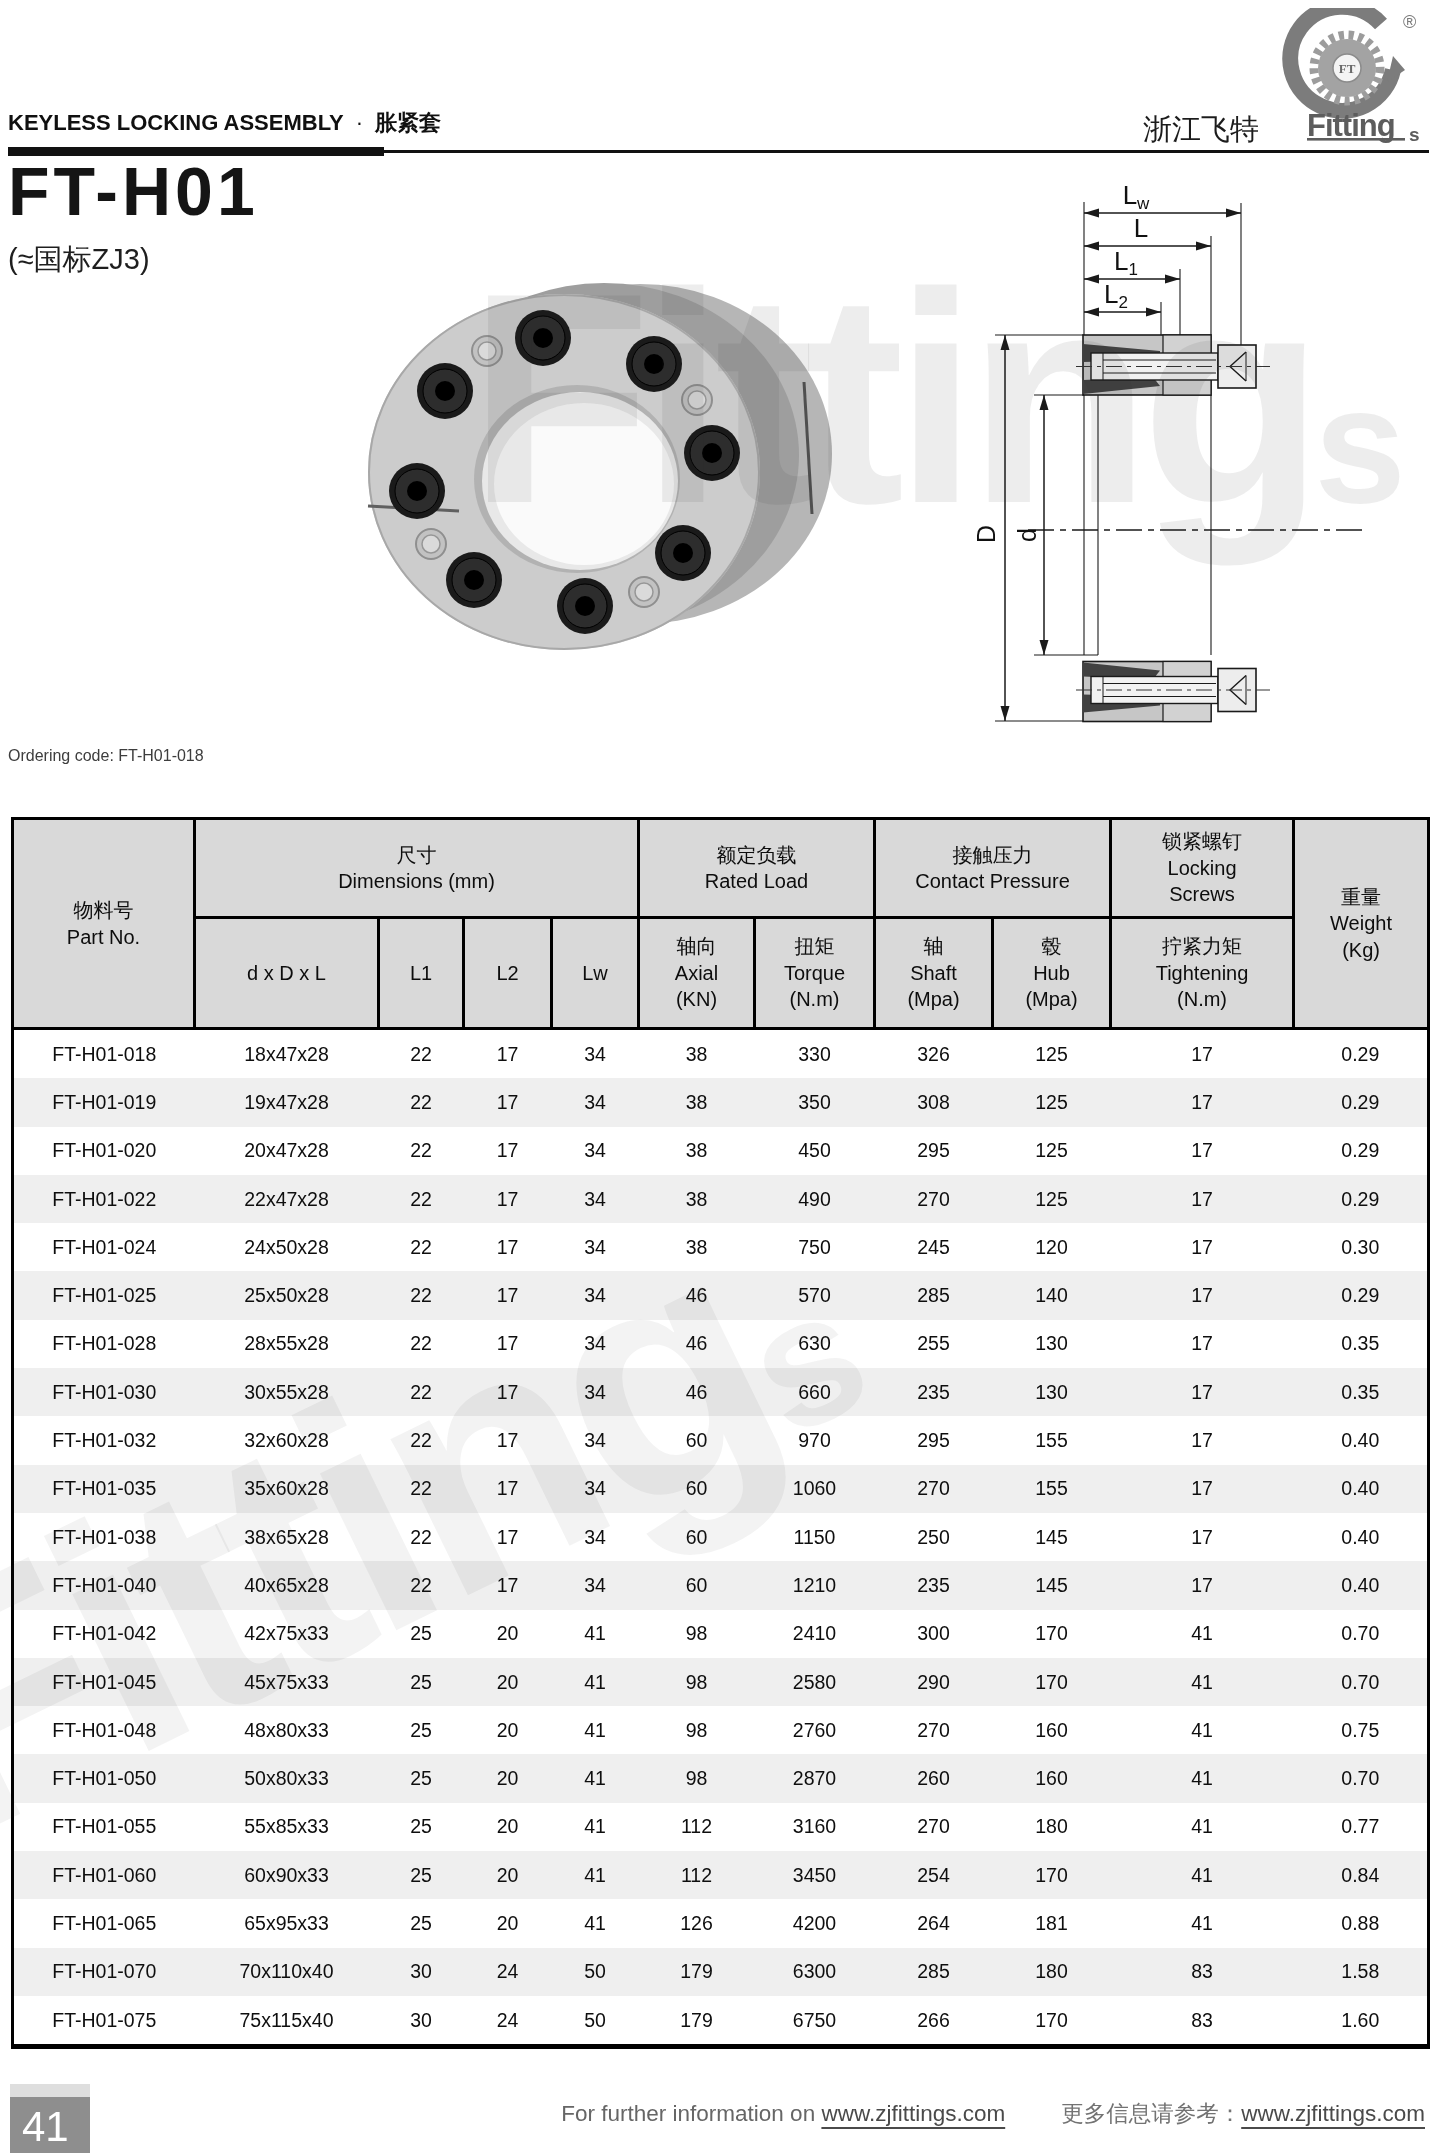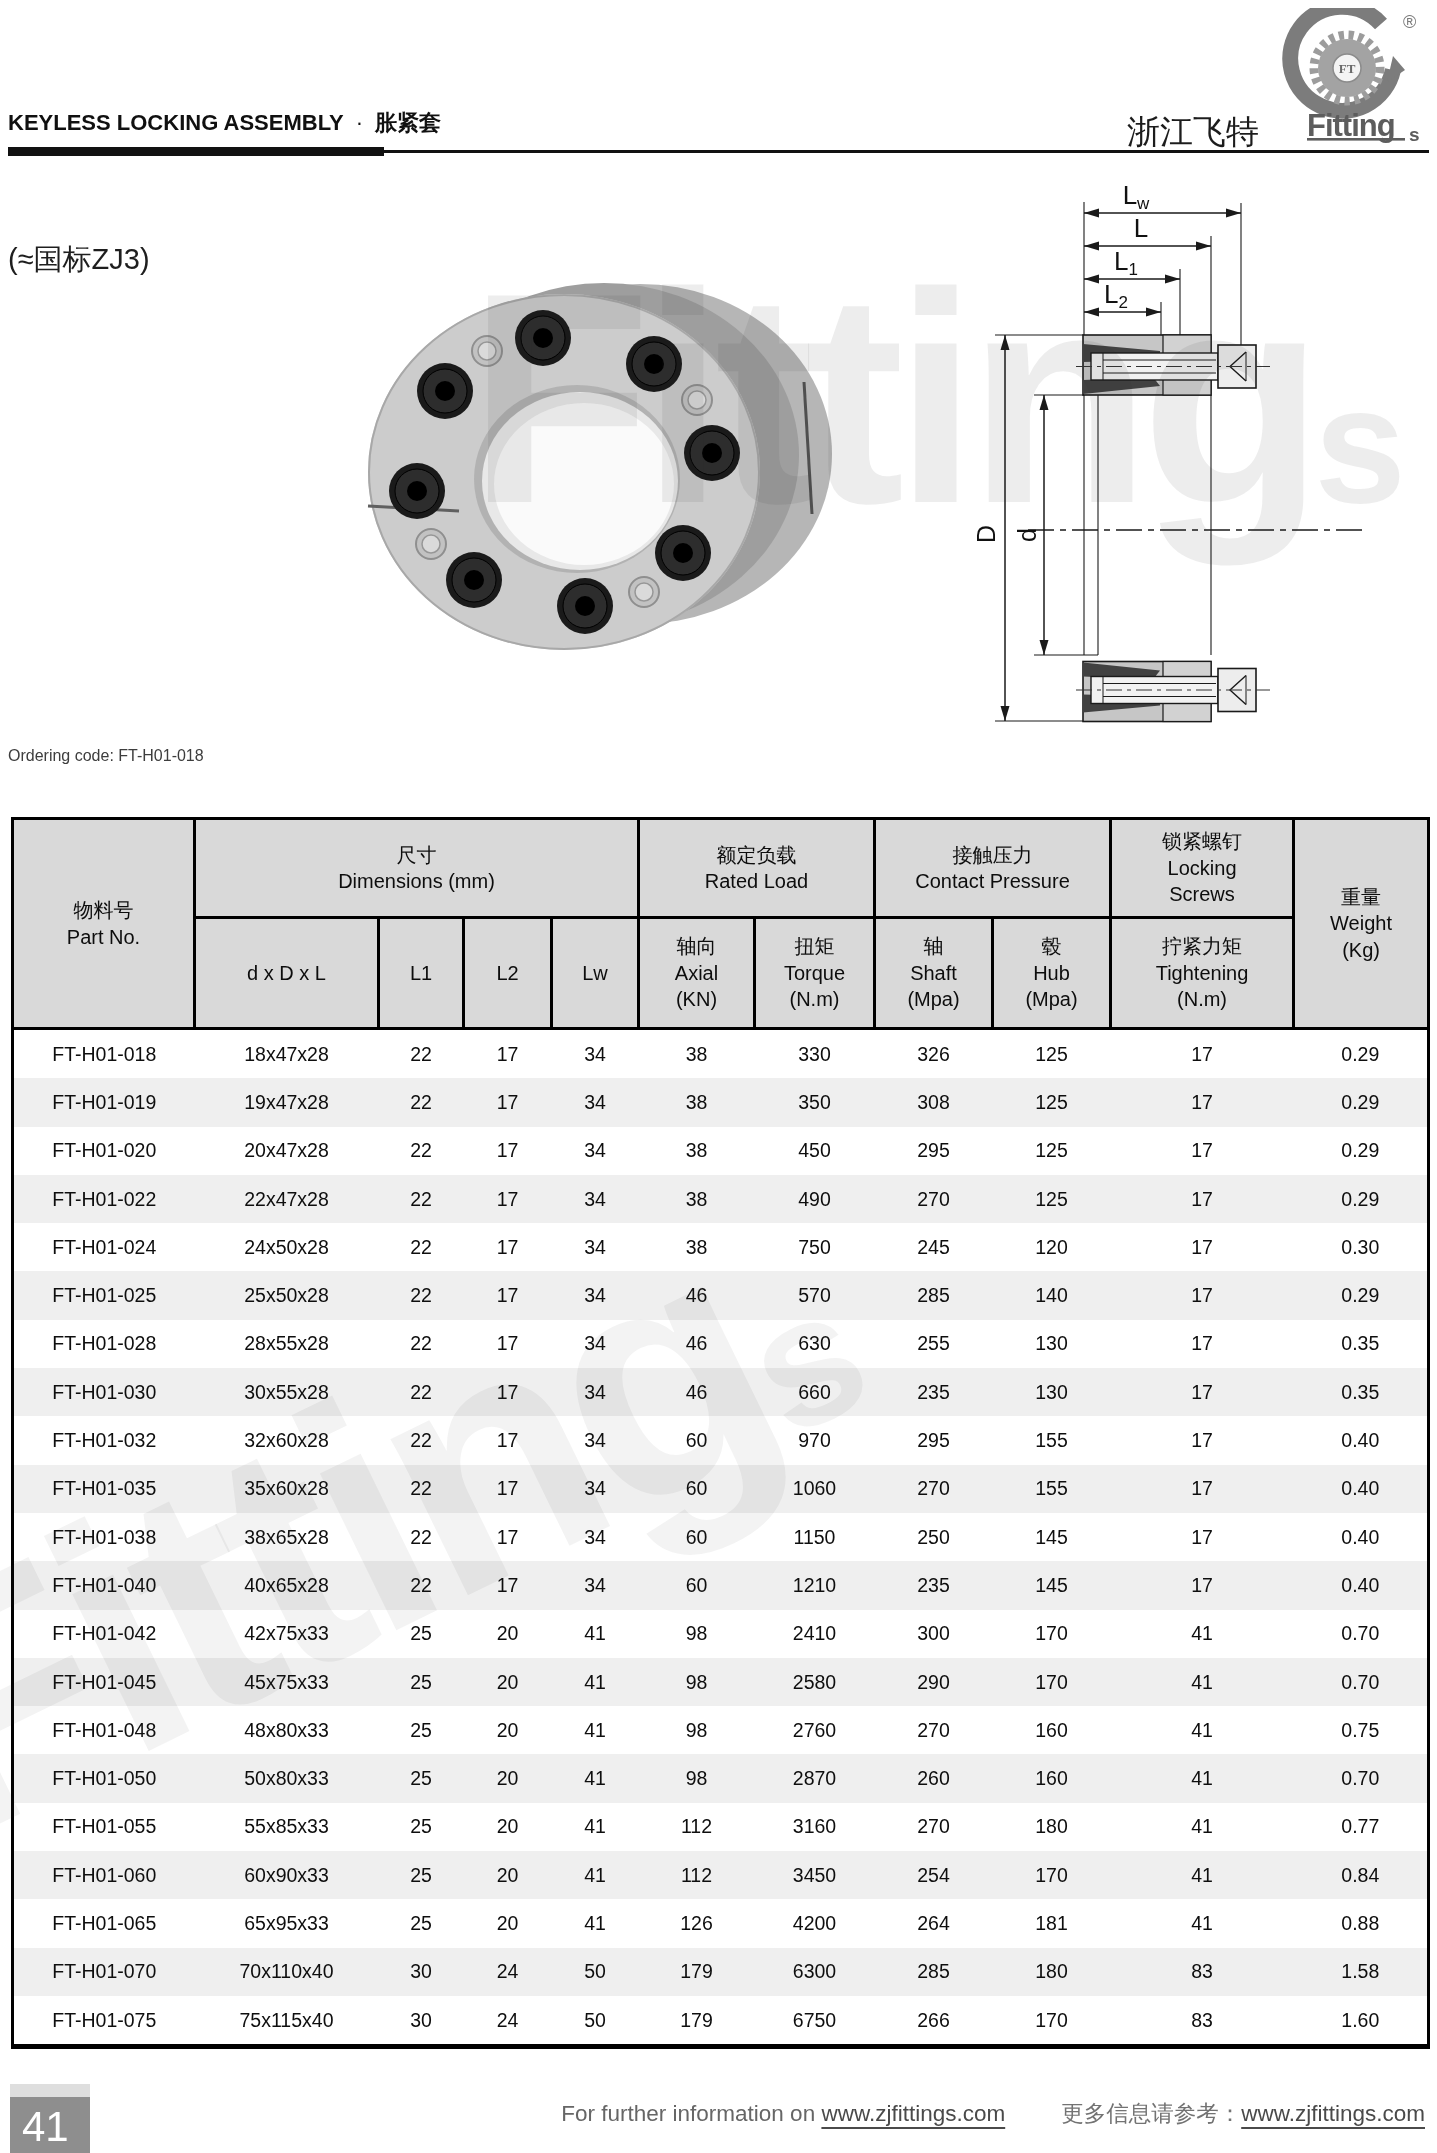--- a/index.html
+++ b/index.html
@@ -4,21 +4,21 @@
 <style>
   html,body{margin:0;padding:0;background:#fff;}
   .page{position:relative;width:1437px;height:2153px;background:#fff;overflow:hidden;
         font-family:"Liberation Sans",sans-serif;color:#111;}
 
   
   .section-title{position:absolute;left:8px;top:108px;font-size:22px;font-weight:700;
         color:#101010;white-space:nowrap;}
   .section-title .sep{font-weight:400;margin:0 12px;}
   .section-title .cn{font-weight:600;margin-top:44px;}
-  .brand-cn{position:absolute;right:178px;top:110px;font-size:33px;color:#1c1c1c;}
+  .brand-cn{position:absolute;right:178px;top:110px;font-size:29px;color:#1c1c1c;}
   .logo-box{position:absolute;right:8px;top:8px;width:160px;height:138px;}
   .divider{position:absolute;left:8px;top:146px;right:8px;height:11px;display:flex;align-items:center;}
   .divider .thick{width:376px;height:9px;background:#111;}
   .divider .thin{flex:1;height:3px;background:#111;}
 
   
   .model{position:absolute;left:8px;top:152px;font-size:68px;font-weight:700;
         letter-spacing:4px;color:#151515;line-height:1.15;}
   .standard-note{position:absolute;left:8px;top:240px;font-size:29px;color:#1e1e1e;}
   .ordering{position:absolute;left:8px;top:747px;font-size:16px;color:#3d3d3d;}
@@ -76,20 +76,21 @@
 
   <div class="section-title">
     <span>KEYLESS LOCKING ASSEMBLY</span><span class="sep">·</span><span class="cn">胀紧套</span>
   </div>
   <div class="brand-cn">浙江飞特</div>
   <div class="divider">
     <div class="thick"></div>
     <div class="thin"></div>
   </div>
 
+  <div class="model">FT-H01</div>
   <div class="standard-note">(≈国标ZJ3)</div>
 
   <svg class="photo" width="560" height="424" viewBox="0 0 560 424">
     <ellipse cx="358" cy="190" rx="192" ry="170" fill="#b6b6b6"></ellipse>
     <ellipse cx="322" cy="191" rx="195" ry="172" fill="#9e9e9e"></ellipse>
     <path d="M522 118 L530 250" stroke="#4f4f4f" stroke-width="3" fill="none"></path>
     <ellipse cx="282" cy="208" rx="196" ry="178" fill="#cccccc"></ellipse>
     <ellipse cx="282" cy="208" rx="195" ry="177" fill="none" stroke="#a8a8a8" stroke-width="2"></ellipse>
     <ellipse cx="295" cy="215" rx="103" ry="94" fill="#b2b2b2"></ellipse>
     <ellipse cx="298" cy="217" rx="98" ry="89" fill="#e8e8e8"></ellipse>

